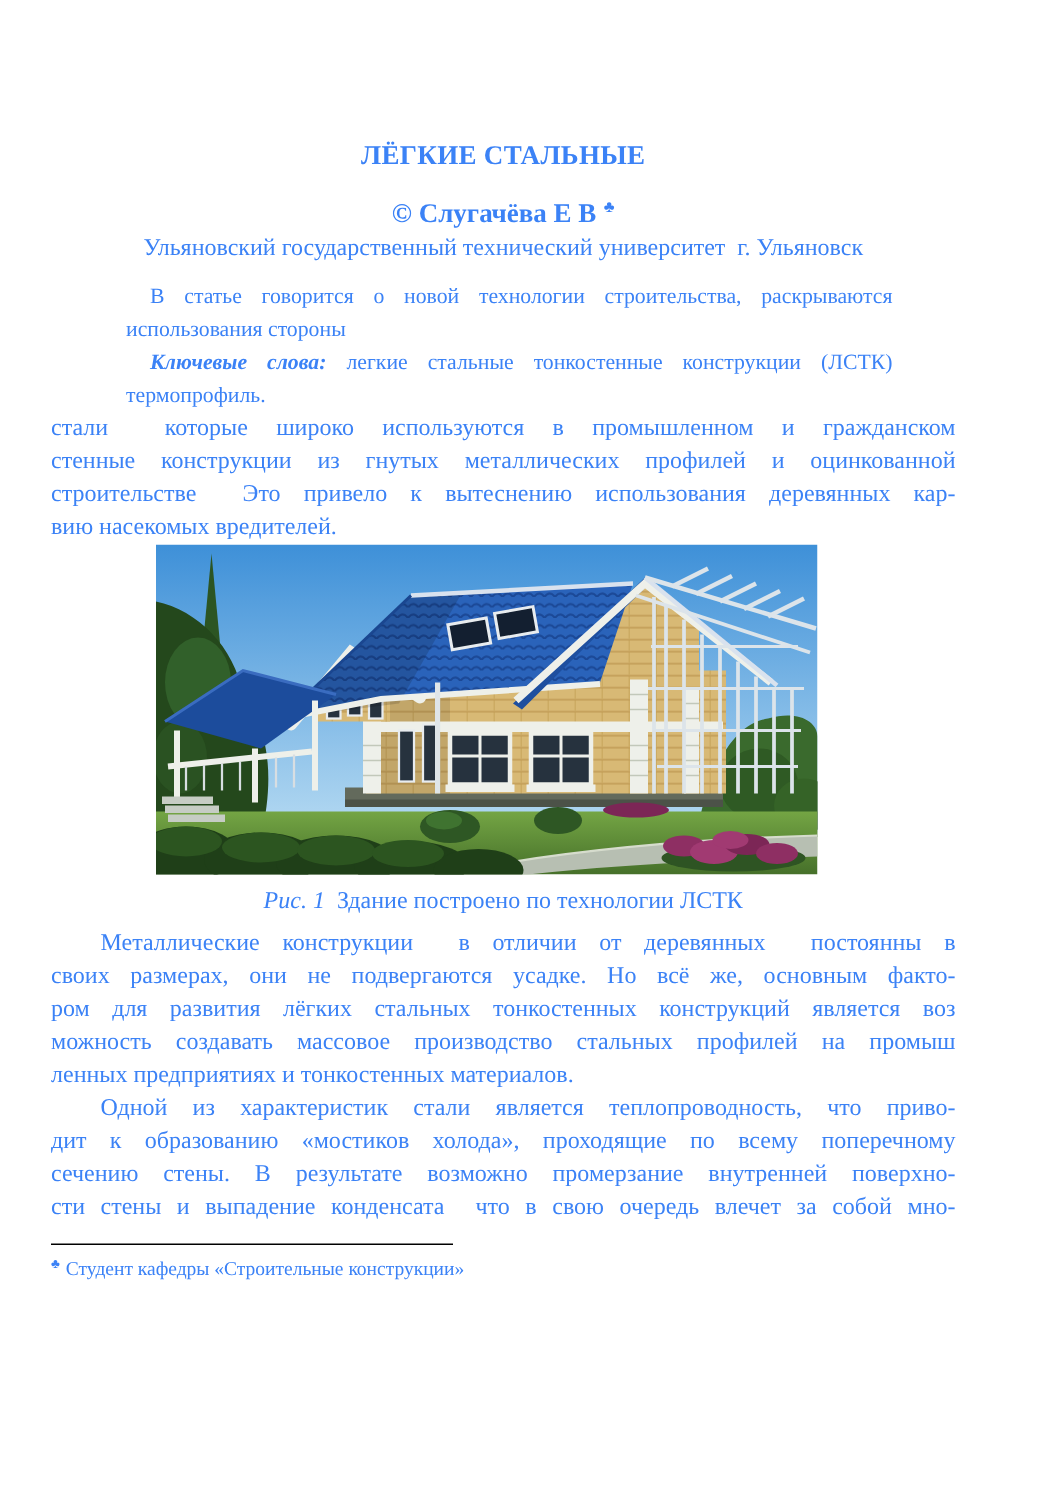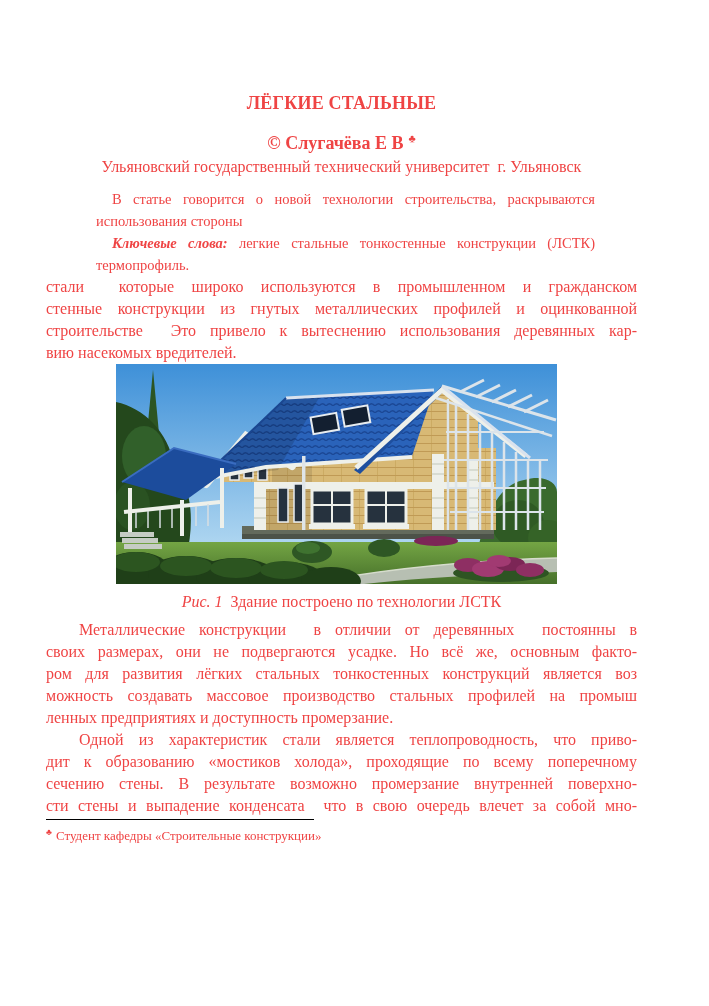--- a/index.html
+++ b/index.html
@@ -1,38 +1,38 @@
 <!DOCTYPE html>
 <html><head>
 <meta charset="utf-8">
 <style>
   html,body{margin:0;padding:0;background:#ffffff;}
   .page{
     width:709px;height:1006px;box-sizing:border-box;
-    padding:92px 72px 0 46px;
-    background:#ffffff;color:#ef4444;
+    padding:92px 72px 0 34px;
+    background:#ffffff;color:#3b82f6;
     font-family:"Liberation Serif","DejaVu Serif",serif;
     position:relative;overflow:hidden;
   }
   .title{font-size:18px;line-height:23px;font-weight:700;text-align:center;letter-spacing:.2px;}
   .author{margin-top:17px;font-size:18px;font-weight:700;text-align:center;}
   .author sup{font-size:11px;margin-left:5px;}
   .affil{margin-top:4px;font-size:16px;text-align:center;white-space:nowrap;}
   .abstract{margin:12px 42px 0 50px;font-size:14.5px;line-height:22px;}
   .abstract .jline.indent{text-indent:16px;}
   .kw{font-weight:700;font-style:italic;}
   .body-par{font-size:16px;line-height:22px;}
   .jline{text-align:justify;text-align-last:justify;}
   .jline.last{text-align:left;text-align-last:auto;}
   .jline.indent{text-indent:33px;}
   figure.fig{margin:0 0 0 70px;padding:0;width:441px;height:220px;}
   .caption{margin-top:9px;text-align:center;font-size:16px;}
   .cap-label{font-style:italic;}
   .p2{margin-top:8px;}
-  .footnote{margin-top:2px;}
+  .footnote{margin-top:13px;}
   .fn-rule{width:268px;border:0;border-top:1.4px solid #000;margin:0 0 7px 0;}
   .fn-text{font-size:13px;}
   .fn-text sup{font-size:9px;margin-right:4px;}
 </style>
 </head>
 <body>
 
 <div class="page">
 
   <div class="title">
@@ -236,21 +236,21 @@
 
   <div class="caption">
     <span class="cap-label">Рис. 1</span><span>&nbsp; Здание построено по технологии ЛСТК</span>
   </div>
 
   <div class="body-par p2">
       <div class="jline indent">Металлические конструкции&nbsp; в отличии от деревянных&nbsp; постоянны в</div>
       <div class="jline">своих размерах, они не подвергаются усадке. Но всё же, основным факто-</div>
       <div class="jline">ром для развития лёгких стальных тонкостенных конструкций является воз</div>
       <div class="jline">можность создавать массовое производство стальных профилей на промыш</div>
-      <div class="jline last">ленных предприятиях и доступность промерзание.</div>
+      <div class="jline last">ленных предприятиях и тонкостенных материалов.</div>
     </div>
   <div class="body-par">
       <div class="jline indent">Одной из характеристик стали является теплопроводность, что приво-</div>
       <div class="jline">дит к образованию «мостиков холода», проходящие по всему поперечному</div>
       <div class="jline">сечению стены. В результате возможно промерзание внутренней поверхно-</div>
       <div class="jline">сти стены и выпадение конденсата&nbsp; что в свою очередь влечет за собой мно-</div>
     </div>
 
   <div class="footnote">
     <hr class="fn-rule">

